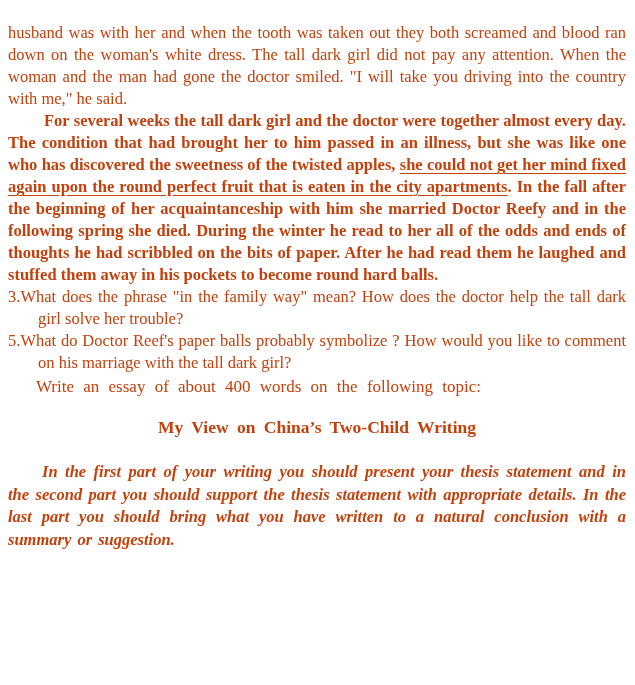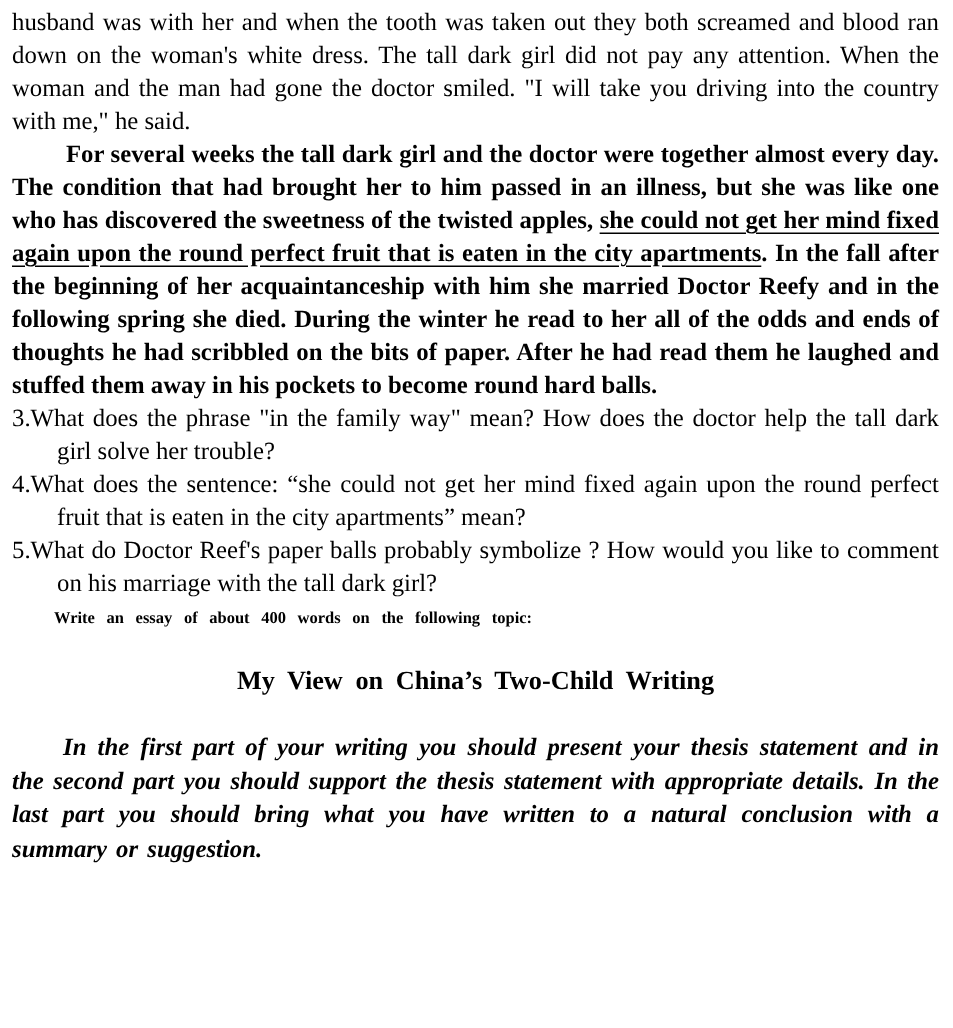--- a/index.html
+++ b/index.html
@@ -5,23 +5,23 @@
   html, body {
     margin: 0;
     padding: 0;
     background: #ffffff;
   }
   .page {
     position: relative;
     width: 635px;
     height: 685px;
     box-sizing: border-box;
-    padding: 4px 9px 0 8px;
+    padding: 22px 9px 0 8px;
     background: #ffffff;
-    color: #000000;
+    color: #c2410c;
     font-family: "Liberation Serif", serif;
     font-size: 16.5px;
     overflow: hidden;
   }
   .body-par {
     margin: 0;
     text-align: justify;
     line-height: 22px;
   }
   .body-par.indented {
@@ -43,22 +43,22 @@
     margin: 0;
   }
   .section-heading {
     margin: 37px 0 0 0;
     font-weight: bold;
     font-size: 17px;
     line-height: 22px;
   }
   .essay-prompt {
     margin: 0;
-    font-weight: bold;
-    font-size: 11px;
+    font-weight: normal;
+    font-size: 17px;
     line-height: 25px;
     text-indent: 28px;
     word-spacing: 5px;
   }
   .essay-topic {
     margin: 17px 0 0 0;
     font-weight: bold;
     font-size: 17.5px;
     line-height: 22px;
     text-align: center;
@@ -85,21 +85,20 @@
 
 <div class="page">
 
   <p class="body-par">husband was with her and when the tooth was taken out they both screamed and blood ran down on the woman's white dress. The tall dark girl did not pay any attention. When the woman and the man had gone the doctor smiled. "I will take you driving into the country with me," he said.</p>
 
   <p class="body-par indented"><span>For several weeks the tall dark girl and the doctor were together almost every day. The condition that had brought her to him passed in an illness, but she was like one who has discovered the sweetness of the twisted apples, </span><span class="underlined">she could not get her mind fixed again upon the round perfect fruit that is eaten in the city apartments</span><span>. In the fall after the beginning of her acquaintanceship with him she married Doctor Reefy and in the following spring she died. During the winter he read to her all of the odds and ends of thoughts he had scribbled on the bits of paper. After he had read them he laughed and stuffed them away in his pockets to become round hard balls.</span></p>
 
   <div>
     <p class="question"><span>3.</span><span>What does the phrase "in the family way" mean? How does the doctor help the tall dark girl solve her trouble?</span></p>
 
-    <p class="question"><span>4.</span><span>What does the sentence: “she could not get her mind fixed again upon the round perfect fruit that is eaten in the city apartments” mean?</span></p>
 
     <p class="question"><span>5.</span><span>What do Doctor Reef's paper balls probably symbolize ? How would you like to comment on his marriage with the tall dark girl?</span></p>
   </div>
 
   <div class="writing-section">
 
     <p class="essay-prompt">Write an essay of about 400 words on the following topic:</p>
 
     <p class="essay-topic">My View on China’s Two-Child Writing</p>
 

